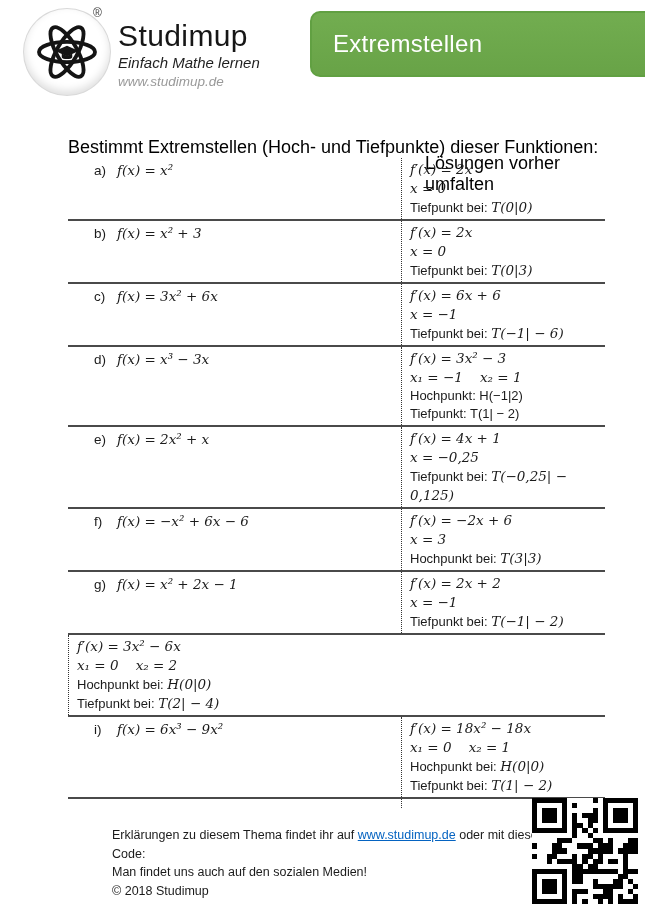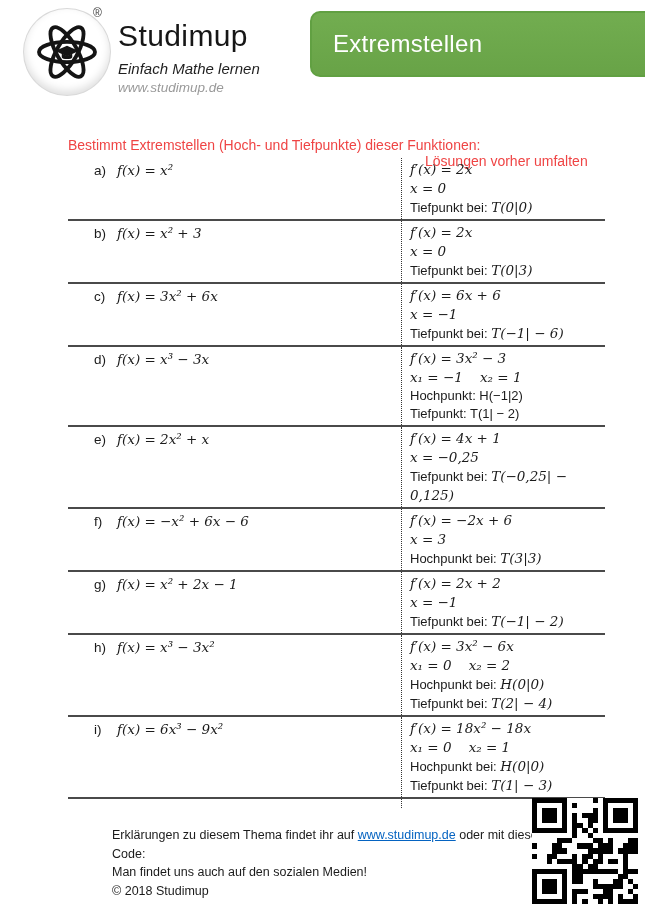--- a/index.html
+++ b/index.html
@@ -11,32 +11,32 @@
 
   
   .logo-badge{
     position:absolute;left:24px;top:9px;width:86px;height:86px;border-radius:50%;
     background:#fff;box-shadow:0 0 0 1px #d9d9d9, inset 0 -4px 9px rgba(0,0,0,.13);
   }
   .logo-badge svg{position:absolute;left:8px;top:8px;width:70px;height:70px;}
   .reg-mark{position:absolute;left:93px;top:6px;font-size:12px;color:#3c3c3c;}
   .brand{position:absolute;left:118px;top:19px;}
   .brand-name{font-size:30px;color:#161616;letter-spacing:.4px;}
-  .brand-tagline{font-style:italic;font-size:15px;color:#1f1f1f;margin-top:7px;}
+  .brand-tagline{font-style:italic;font-size:15px;color:#1f1f1f;margin-top:1px;}
   .brand-url{font-style:italic;font-size:13.5px;color:#9a9a9a;margin-top:3px;}
 
   .banner{
     position:absolute;left:310px;right:-14px;top:11px;height:66px;box-sizing:border-box;
     background:linear-gradient(#72ad50,#68a347);border:2px solid #61a042;border-radius:10px;
     display:flex;align-items:center;padding-left:21px;
   }
   .banner-title{color:#ffffff;font-size:24px;letter-spacing:.3px;}
 
   
-  .instruction{position:absolute;left:68px;top:137px;width:560px;font-size:14px;color:#ef4444;}
+  .instruction{position:absolute;left:68px;top:137px;width:560px;font-size:18px;color:#000000;}
   .instruction .note{position:absolute;left:357px;top:16px;}
 
   
   .wtable{position:absolute;left:68px;top:158px;width:537px;}
   .wtable::after{ 
     content:"";position:absolute;left:333px;bottom:-9px;height:9px;border-left:1px dotted #333;
   }
   .row{display:flex;border-bottom:2px solid #4a4a4a;}
   .cell-left{width:333px;box-sizing:border-box;padding:3px 0 2px 26px;}
   .qlabel{display:inline-block;width:23px;font-size:13.5px;color:#1b1b1b;}
@@ -140,35 +140,34 @@
       </div>
       <div class="row">
         <div class="cell-left"><span class="qlabel">g)</span><span class="m fx">f(x) = x² + 2x − 1</span></div>
         <div class="cell-right">
           <div class="sol-line"><span class="m">f′(x) = 2x + 2</span></div>
           <div class="sol-line"><span class="m">x = −1</span></div>
           <div class="sol-line"><span class="t">Tiefpunkt bei: </span><span class="m">T(−1| − 2)</span></div>
         </div>
       </div>
       <div class="row">
-        <div class="cell-left"><span class="qlabel">h)</span><span class="m fx">f(x) = x³ − 3x²</span></div>
         <div class="cell-right">
           <div class="sol-line"><span class="m">f′(x) = 3x² − 6x</span></div>
           <div class="sol-line"><span class="m">x₁ = 0    x₂ = 2</span></div>
           <div class="sol-line"><span class="t">Hochpunkt bei: </span><span class="m">H(0|0)</span></div>
           <div class="sol-line"><span class="t">Tiefpunkt bei: </span><span class="m">T(2| − 4)</span></div>
         </div>
       </div>
       <div class="row">
         <div class="cell-left"><span class="qlabel">i)</span><span class="m fx">f(x) = 6x³ − 9x²</span></div>
         <div class="cell-right">
           <div class="sol-line"><span class="m">f′(x) = 18x² − 18x</span></div>
           <div class="sol-line"><span class="m">x₁ = 0    x₂ = 1</span></div>
           <div class="sol-line"><span class="t">Hochpunkt bei: </span><span class="m">H(0|0)</span></div>
-          <div class="sol-line"><span class="t">Tiefpunkt bei: </span><span class="m">T(1| − 3)</span></div>
+          <div class="sol-line"><span class="t">Tiefpunkt bei: </span><span class="m">T(1| − 2)</span></div>
         </div>
       </div>
     </div>
 
   <div class="footer">
     <div><span>Erklärungen zu diesem Thema findet ihr auf </span><a>www.studimup.de</a><span> oder mit diesem QR-Code:</span></div>
     <div>Man findet uns auch auf den sozialen Medien!</div>
     <div>© 2018 Studimup</div>
   </div>
 

